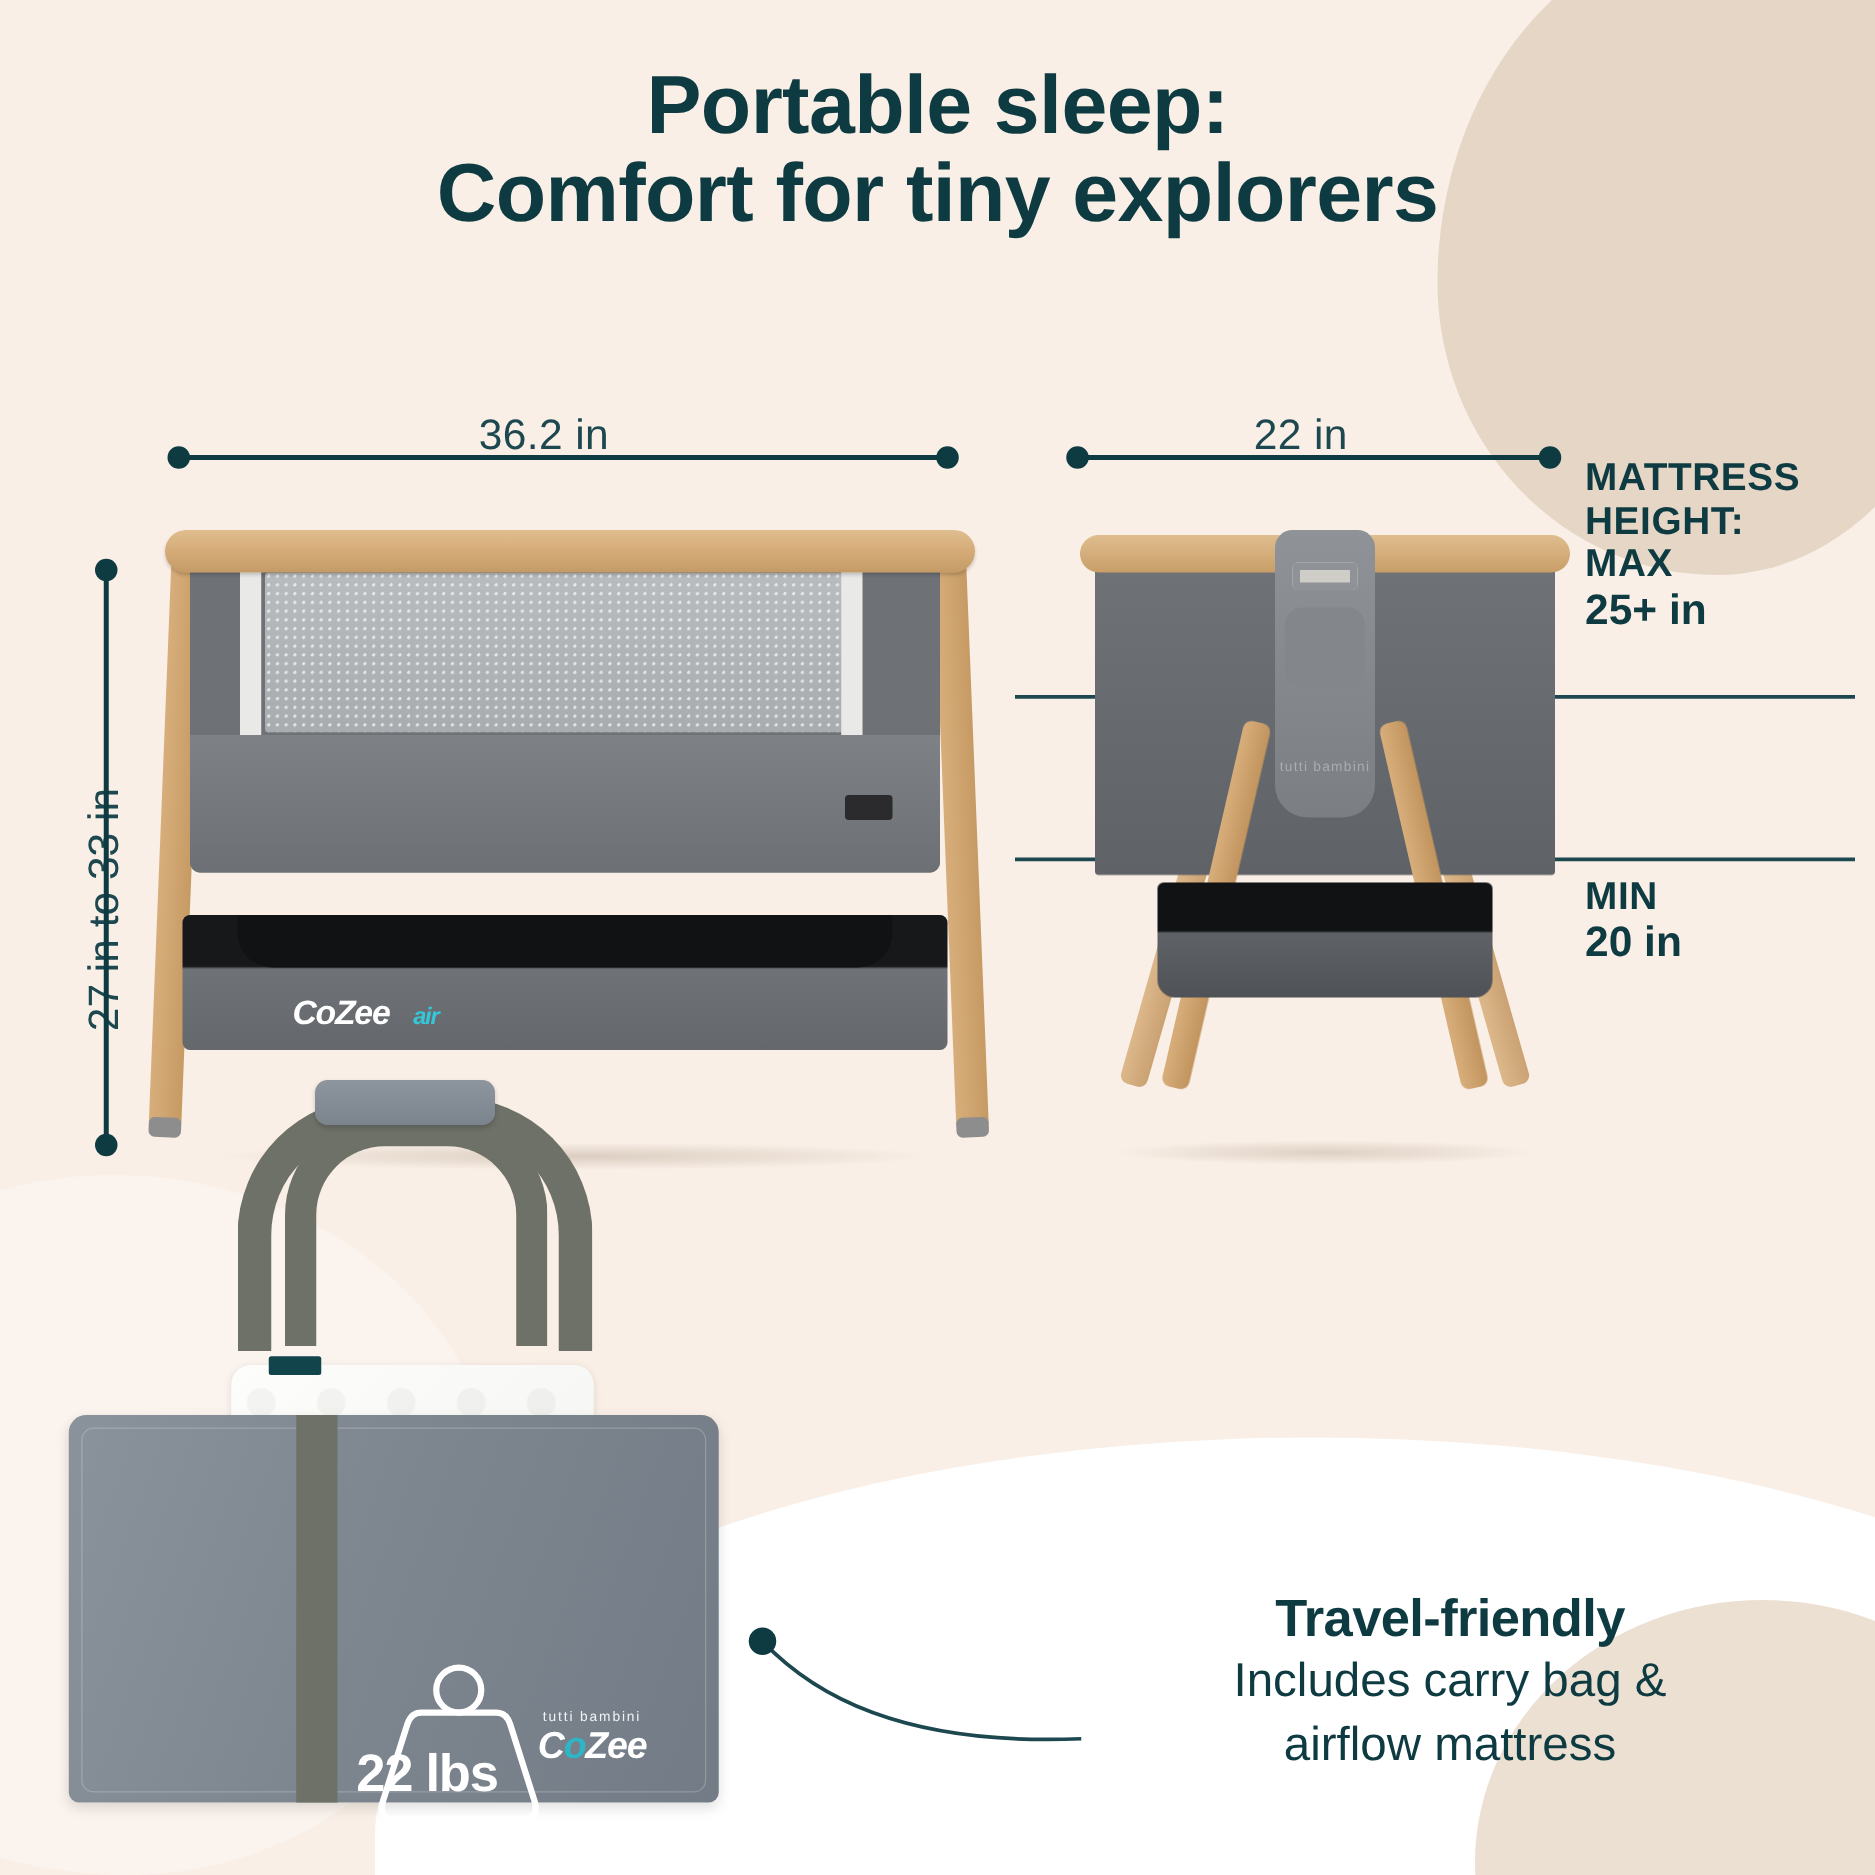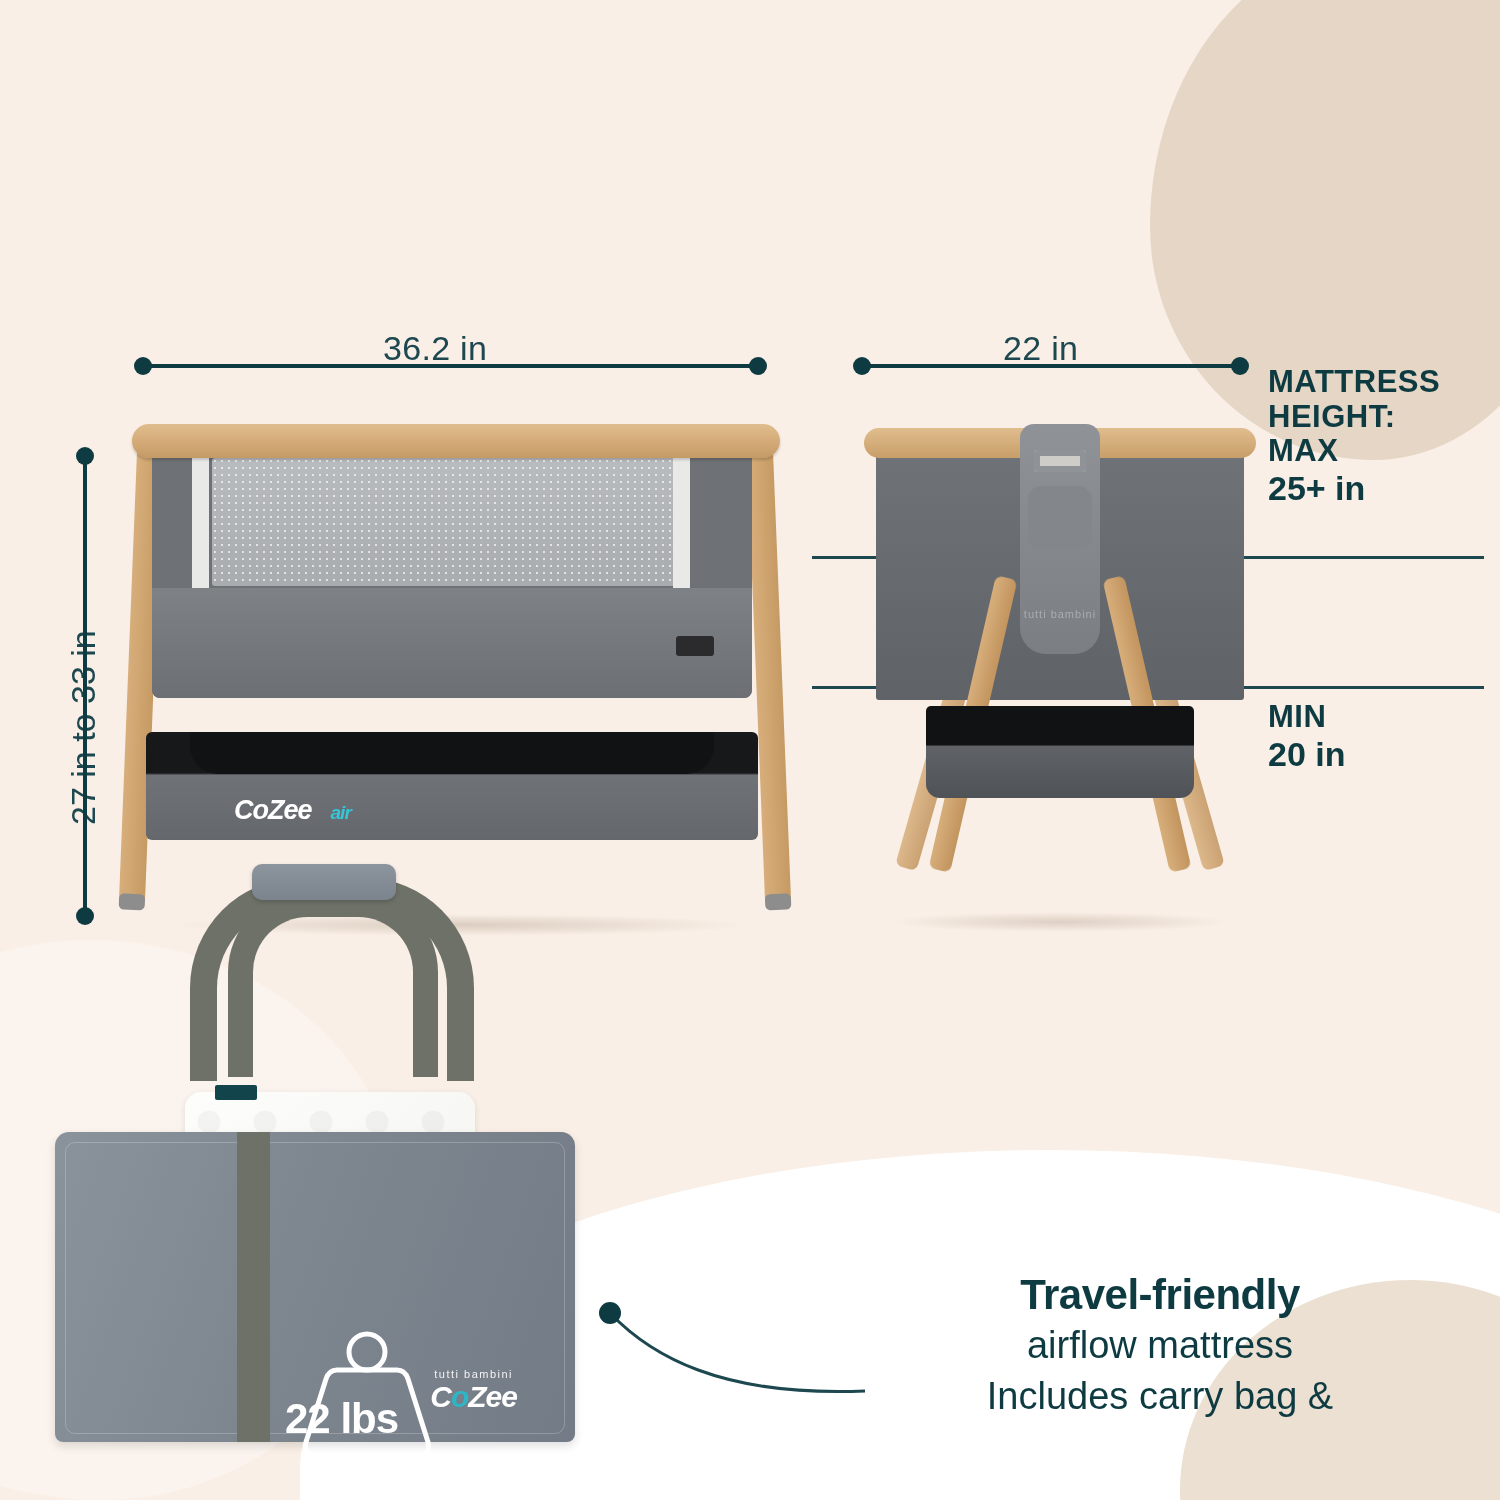--- a/index.html
+++ b/index.html
@@ -270,20 +270,24 @@
 </head>
 <body>
 
 <div id="stage">
 
   <div class="blob blob-tr"></div>
   <div class="blob blob-bl"></div>
   <div class="blob-white-bottom"></div>
   <div class="blob-br-tan"></div>
 
+  <div class="title">
+    <span>Portable sleep:</span>
+    <span class="l2">Comfort for tiny explorers</span>
+  </div>
 
   <div class="dimlabel" style="left:383px; top:313px;">36.2 in</div>
   <div class="dimline-h" style="left:142px; top:364px; width:616px;"></div>
   <div class="dot" style="left:134px; top:357px;"></div>
   <div class="dot" style="left:749px; top:357px;"></div>
 
   <div class="dimlabel-v" style="left:64px; top:825px;">27 in to 33 in</div>
   <div class="dimline-v" style="left:83px; top:455px; height:460px;"></div>
   <div class="dot" style="left:76px; top:447px;"></div>
   <div class="dot" style="left:76px; top:907px;"></div>
@@ -379,17 +383,17 @@
     </div>
   </div>
 
   <svg class="leader" width="300" height="130">
     <path d="M20 18 C60 60, 130 102, 275 96" fill="none" stroke="#1d4850" stroke-width="3"></path>
     <circle cx="20" cy="18" r="11" fill="#0e3b42"></circle>
   </svg>
 
   <div class="tf">
     <div class="tf-head">Travel-friendly</div>
+    <div class="tf-sub">Includes carry bag &amp;</div>
     <div class="tf-sub">airflow mattress</div>
-    <div class="tf-sub">Includes carry bag &amp;</div>
   </div>
 
 </div>
 
 </body></html>

